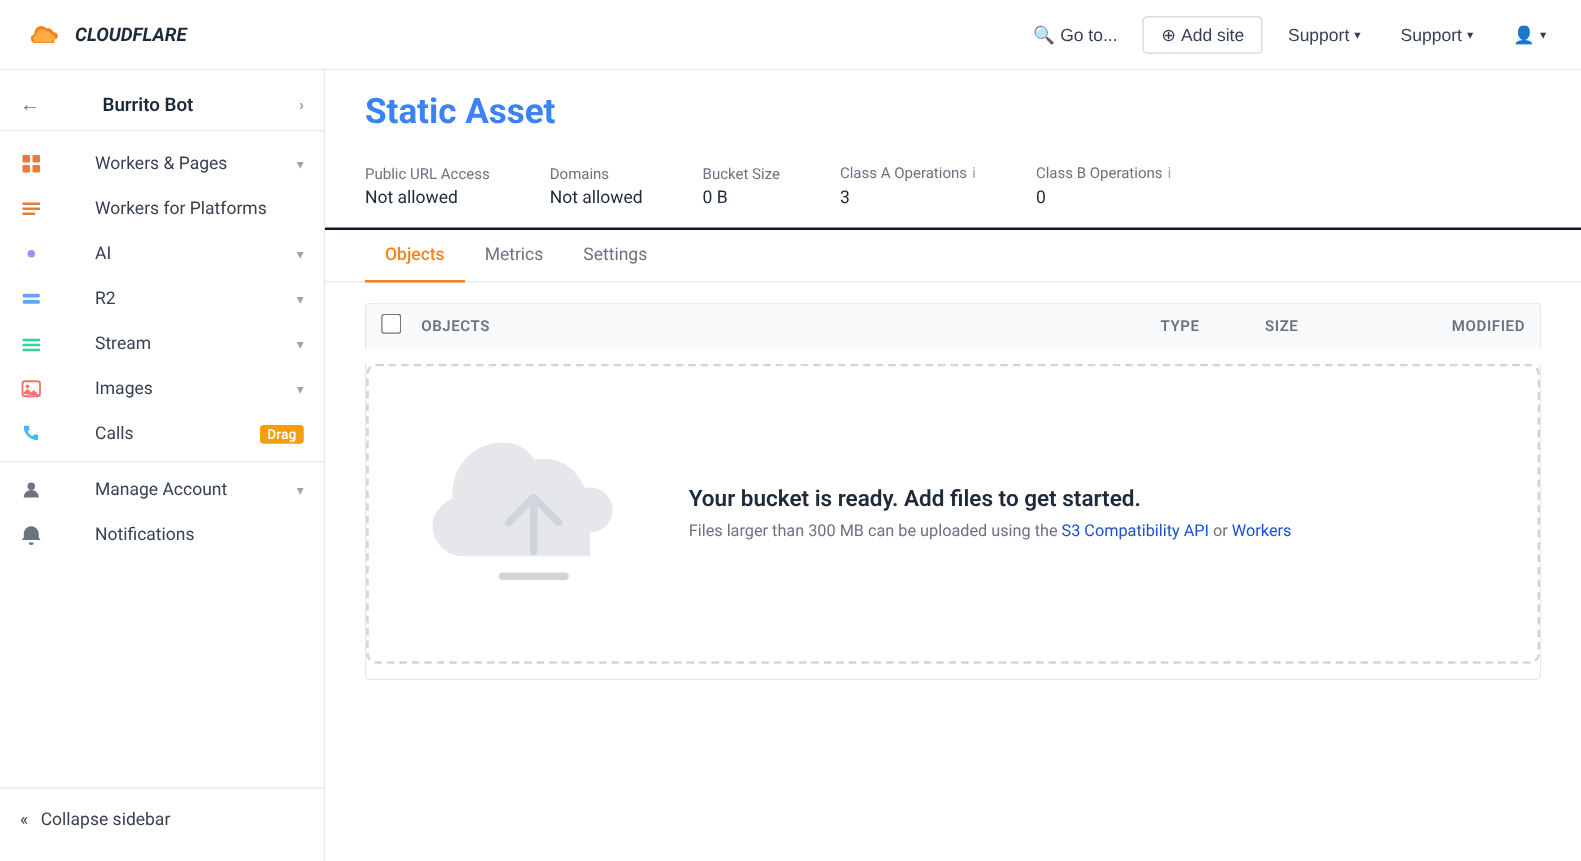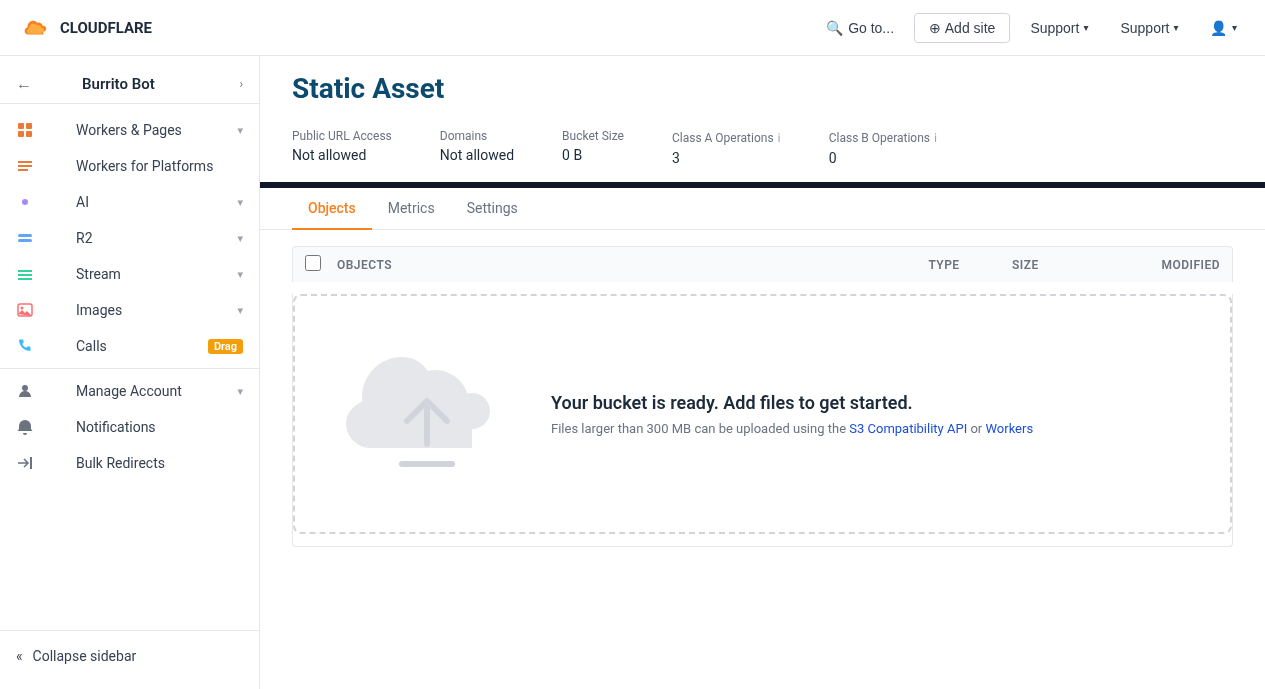--- a/index.html
+++ b/index.html
@@ -4,21 +4,21 @@
   <style>
     * { box-sizing: border-box; margin: 0; padding: 0; }
     body { font-family: -apple-system, BlinkMacSystemFont, 'Segoe UI', Roboto, sans-serif; background: #fff; color: #1d2a3a; font-size: 14px; display: flex; flex-direction: column; height: 689px; overflow: hidden; }
 
     
     .topnav {
       display: flex; align-items: center; justify-content: space-between;
       height: 56px; padding: 0 16px; border-bottom: 1px solid #e5e7eb;
       background: #fff; flex-shrink: 0;
     }
-    .topnav-left { display: flex; align-items: flex-end; gap: 8px; }
+    .topnav-left { display: flex; align-items: flex-end; gap: 8px; font-style: italic; }
     .logo-mark { display: flex; align-items: center; gap: 8px; }
     .cf-cloud { width: 36px; height: 24px; }
     .cf-text { font-weight: 700; font-size: 15px; color: #1d2a3a; }
     .topnav-right { display: flex; align-items: center; gap: 8px; }
     .nav-btn {
       display: flex; align-items: center; gap: 4px; padding: 6px 12px;
       border: none; background: none; cursor: pointer; color: #374151;
       font-size: 14px; border-radius: 4px;
     }
     .nav-btn .caret { font-size: 10px; }
@@ -55,26 +55,26 @@
     .sidebar-item .badge { background: #f59e0b; color: #fff; font-size: 11px; font-weight: 600; padding: 1px 6px; border-radius: 3px; }
     .sidebar-divider { height: 1px; background: #e5e7eb; margin: 4px 0; }
     .sidebar-footer { margin-top: auto; padding: 8px 0; border-top: 1px solid #e5e7eb; }
     .collapse-btn { display: flex; align-items: center; gap: 10px; padding: 9px 16px; cursor: pointer; color: #374151; font-size: 14px; }
 
     
     .main { flex: 1; overflow-y: auto; padding: 0; }
 
     
     .bucket-title {
-      font-size: 28px; font-weight: 700; color: #0c4a6e; padding: 16px 32px 8px;
+      font-size: 28px; font-weight: 700; color: #3b82f6; padding: 16px 32px 8px;
     }
 
     
     .info-bar {
-      display: flex; gap: 48px; padding: 16px 32px; border-bottom: 6px solid #0f172a;
+      display: flex; gap: 48px; padding: 16px 32px; border-bottom: 2px solid #0f172a; align-items: flex-end;
     }
     .info-item .info-label { font-size: 12px; color: #6b7280; margin-bottom: 4px; display: flex; align-items: center; gap: 4px; }
     .info-item .info-value { font-size: 14px; color: #1d2a3a; }
     .info-icon { font-size: 12px; color: #9ca3af; cursor: help; }
 
     
     .tabs { display: flex; gap: 0; padding: 0 32px; border-bottom: 1px solid #e5e7eb; }
     .tab {
       padding: 12px 16px; cursor: pointer; font-size: 14px; color: #6b7280;
       border-bottom: 2px solid transparent; margin-bottom: -1px;
@@ -266,29 +266,20 @@
     <div class="sidebar-item">
       <span class="icon icon-notif">
         <svg width="18" height="18" viewBox="0 0 18 18" fill="currentColor">
             <path d="M9 2a6 6 0 00-6 6v3l-1.5 2h15L15 11V8a6 6 0 00-6-6z"></path>
             <path d="M7 15a2 2 0 004 0"></path>
           </svg>
       </span>
       <span class="label">Notifications</span>
     </div>
 
-    <div class="sidebar-item">
-      <span class="icon icon-bulk">
-        <svg width="18" height="18" viewBox="0 0 18 18" fill="currentColor">
-            <path d="M2 9h10M8 5l4 4-4 4" stroke="currentColor" stroke-width="1.5" fill="none"></path>
-            <path d="M14 3h2v12h-2"></path>
-          </svg>
-      </span>
-      <span class="label">Bulk Redirects</span>
-    </div>
 
     <div class="sidebar-footer">
       <div class="collapse-btn">
         <span>«</span>
         <span>Collapse sidebar</span>
       </div>
     </div>
   </aside>
 
   <main class="main">

